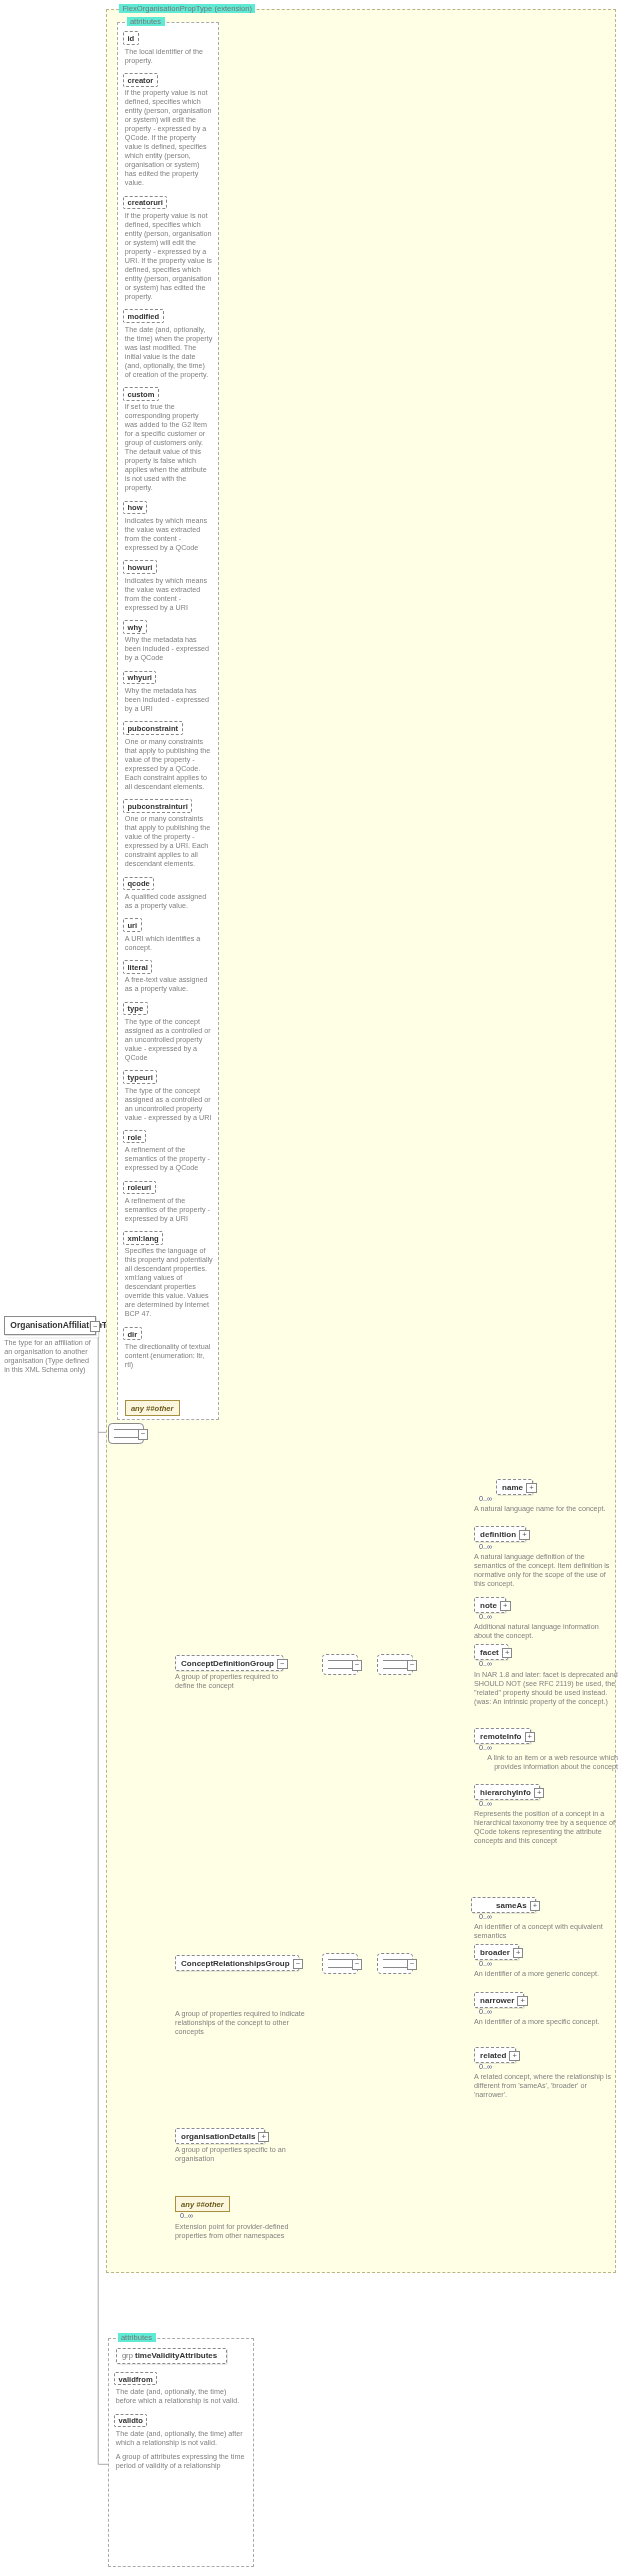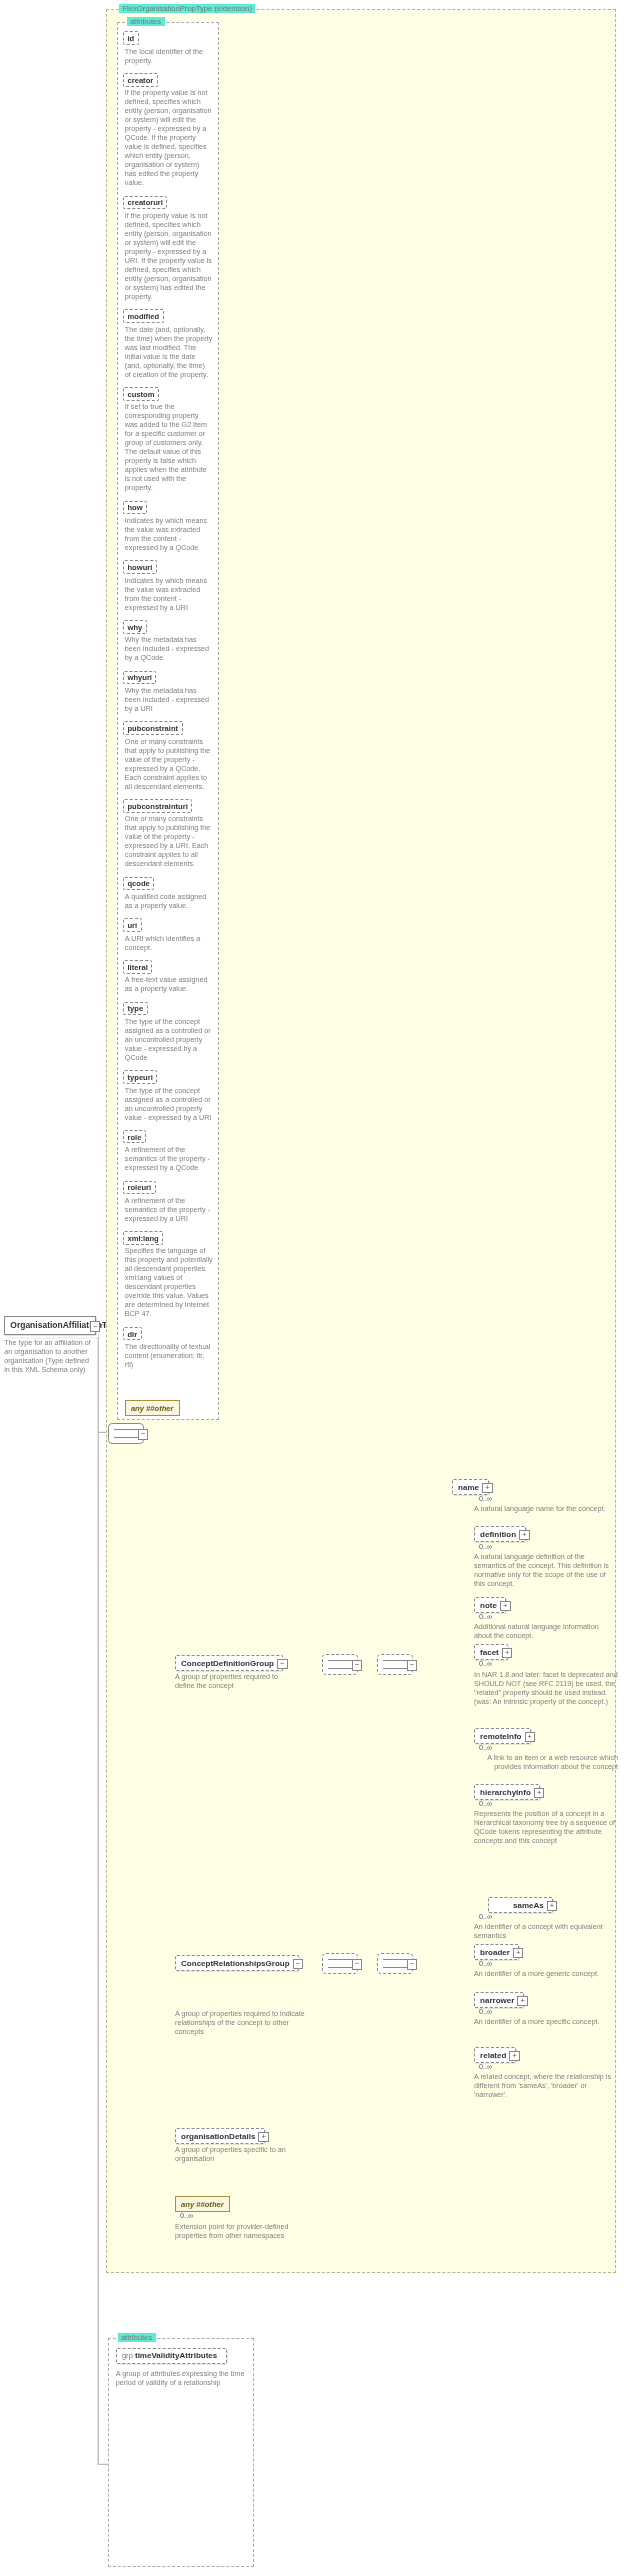--- a/index.html
+++ b/index.html
@@ -221,59 +221,60 @@
   <span class="label">organisationDetails</span>
   <div class="mini-plus">+</div>
 </div>
 <div class="desc" style="left:175px; top:2145px; width:127px;">A group of properties specific to an organisation</div>
 
 <div class="any-box" style="left:175px; top:2196px;">any ##other</div>
 <div class="card" style="left:180px; top:2211px;">0..∞</div>
 <div class="desc" style="left:175px; top:2222px; width:136px;">Extension point for provider-defined properties from other namespaces</div>
 
 <div id="cd-leaves">
-      <div class="elem-box dashed" style="left: 452px; top: 1479px;"><span class="label">name</span><div class="mini-plus">+</div></div>
+      <div class="elem-box dashed" style="left: 496px; top: 1479px;"><span class="label">name</span><div class="mini-plus">+</div></div>
       <div class="card" style="left: 479px; top: 1494px;">0..∞</div>
       <div class="desc" style="left: 474px; top: 1504px; width: 144px;">A natural language name for the concept.</div>
       <div class="elem-box dashed" style="left: 474px; top: 1526px;"><span class="label">definition</span><div class="mini-plus">+</div></div>
       <div class="card" style="left: 479px; top: 1542px;">0..∞</div>
-      <div class="desc" style="left: 474px; top: 1552px; width: 144px;">A natural language definition of the semantics of the concept. This definition is normative only for the scope of the use of this concept.</div>
+      <div class="desc" style="left: 474px; top: 1552px; width: 144px;">A natural language definition of the semantics of the concept. Item definition is normative only for the scope of the use of this concept.</div>
       <div class="elem-box dashed" style="left: 474px; top: 1597px;"><span class="label">note</span><div class="mini-plus">+</div></div>
       <div class="card" style="left: 479px; top: 1612px;">0..∞</div>
       <div class="desc" style="left: 474px; top: 1622px; width: 144px;">Additional natural language information about the concept.</div>
       <div class="elem-box dashed" style="left: 474px; top: 1644px;"><span class="label">facet</span><div class="mini-plus">+</div></div>
       <div class="card" style="left: 479px; top: 1659px;">0..∞</div>
       <div class="desc" style="left: 474px; top: 1670px; width: 144px;">In NAR 1.8 and later: facet is deprecated and SHOULD NOT (see RFC 2119) be used, the "related" property should be used instead.(was: An intrinsic property of the concept.)</div>
       <div class="elem-box dashed" style="left: 474px; top: 1728px;"><span class="label">remoteInfo</span><div class="mini-plus">+</div></div>
       <div class="card" style="left: 479px; top: 1743px;">0..∞</div>
       <div class="desc" style="left: 474px; top: 1753px; width: 144px; text-align: right;">A link to an item or a web resource which provides information about the concept</div>
       <div class="elem-box dashed" style="left: 474px; top: 1784px;"><span class="label">hierarchyInfo</span><div class="mini-plus">+</div></div>
       <div class="card" style="left: 479px; top: 1799px;">0..∞</div>
       <div class="desc" style="left: 474px; top: 1809px; width: 144px;">Represents the position of a concept in a hierarchical taxonomy tree by a sequence of QCode tokens representing the attribute concepts and this concept</div>
     </div>
 
 <div id="cr-leaves">
-      <div class="elem-box dashed" style="left: 488px; top: 1897px; padding-left: 24px;"><span class="label">sameAs</span><div class="mini-plus">+</div></div>
+      <div class="elem-box dashed" style="left: 471px; top: 1897px; padding-left: 24px;"><span class="label">sameAs</span><div class="mini-plus">+</div></div>
       <div class="card" style="left: 479px; top: 1912px;">0..∞</div>
       <div class="desc" style="left: 474px; top: 1922px; width: 144px;">An identifier of a concept with equivalent semantics</div>
       <div class="elem-box dashed" style="left: 474px; top: 1944px;"><span class="label">broader</span><div class="mini-plus">+</div></div>
       <div class="card" style="left: 479px; top: 1959px;">0..∞</div>
       <div class="desc" style="left: 474px; top: 1969px; width: 144px;">An identifier of a more generic concept.</div>
       <div class="elem-box dashed" style="left: 474px; top: 1992px;"><span class="label">narrower</span><div class="mini-plus">+</div></div>
       <div class="card" style="left: 479px; top: 2007px;">0..∞</div>
       <div class="desc" style="left: 474px; top: 2017px; width: 144px;">An identifier of a more specific concept.</div>
       <div class="elem-box dashed" style="left: 474px; top: 2047px;"><span class="label">related</span><div class="mini-plus">+</div></div>
       <div class="card" style="left: 479px; top: 2062px;">0..∞</div>
       <div class="desc" style="left: 474px; top: 2072px; width: 144px;">A related concept, where the relationship is different from 'sameAs', 'broader' or 'narrower'.</div>
     </div>
 
 <div class="attr-panel" style="left:108px; top:2338px; width:144px; height:227px;">
   <div class="panel-label" style="top:-6px;"><span>attributes</span></div>
   <div style="margin:8.5px 6.8px 3.4px 6.8px;">
     <div class="group-box dashed" style="position:relative; left:0; top:0; display:inline-block;">
       <span style="color:#777;font-weight:normal;">grp </span><span class="label">timeValidityAttributes</span>
     </div>
   </div>
+  <div id="time-attrs"><div class="attr-box">validfrom</div><div class="attr-desc">The date (and, optionally, the time) before which a relationship is not valid.</div><div class="attr-box">validto</div><div class="attr-desc">The date (and, optionally, the time) after which a relationship is not valid.</div></div>
   <div class="attr-desc" style="margin-top:5.1px;">A group of attributes expressing the time period of validity of a relationship</div>
 </div>
 
 </div>
 
 
 </body></html>

